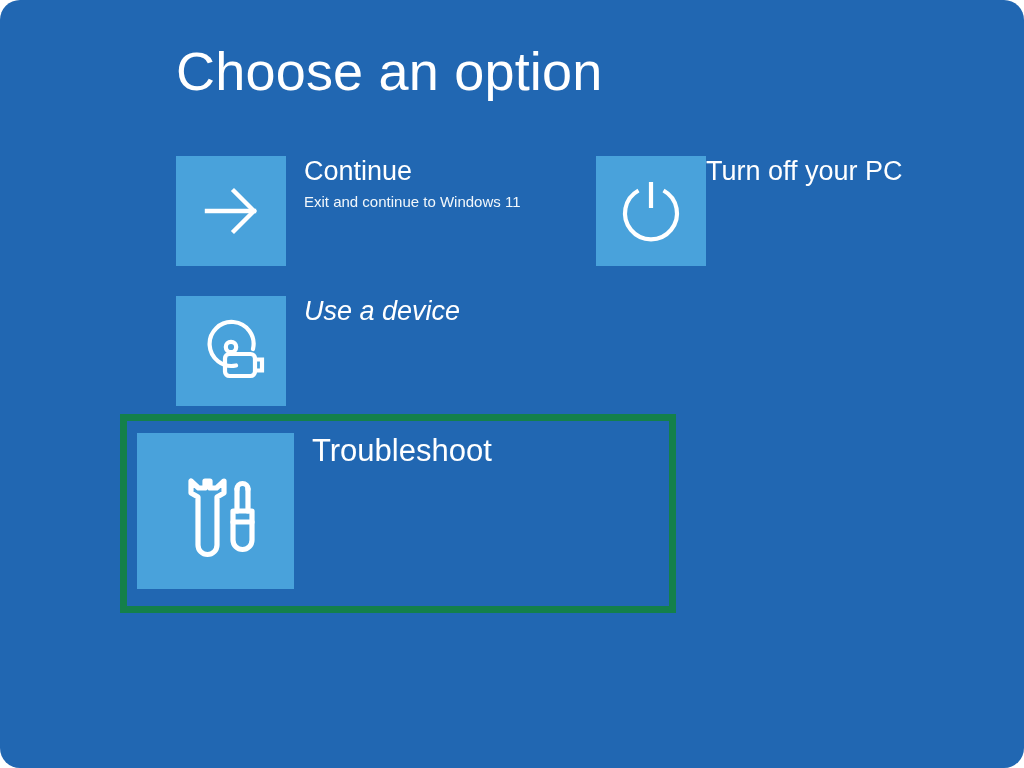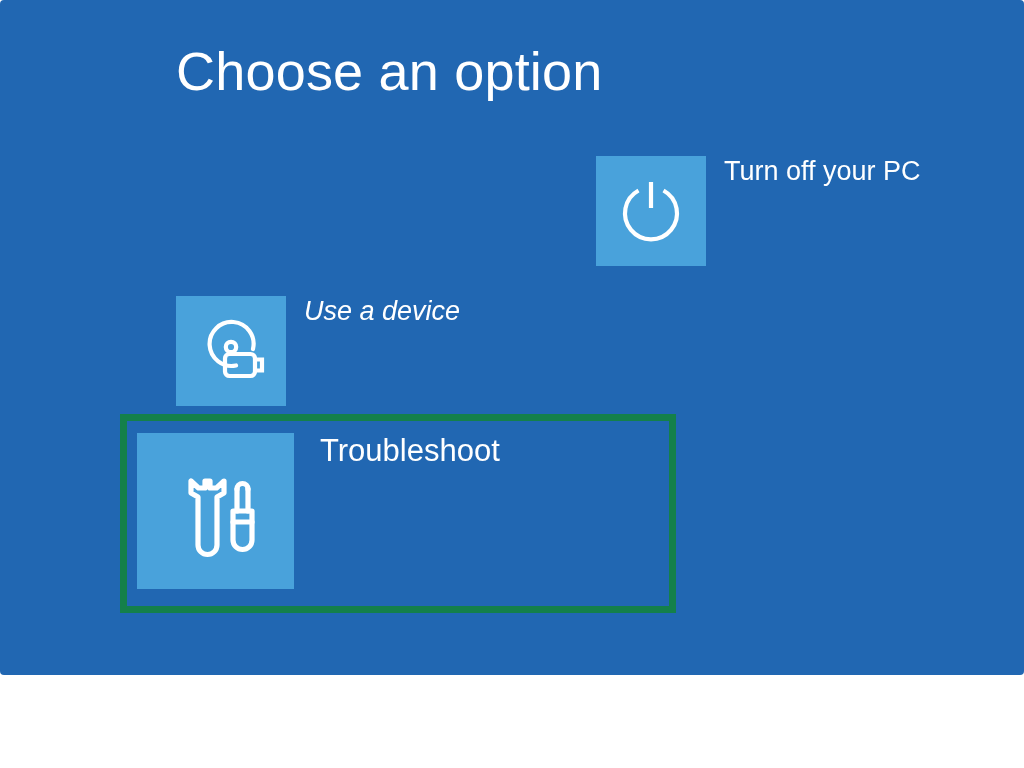--- a/index.html
+++ b/index.html
@@ -10,23 +10,23 @@
   body {
     width: 1024px;
     height: 768px;
     overflow: hidden;
     font-family: "Liberation Sans", sans-serif;
   }
 
   #screen {
     position: relative;
     width: 1024px;
-    height: 675px;
+    height: 768px;
     background: #2167b2;
-    border-radius: 4px;
+    border-radius: 20px;
     overflow: hidden;
     box-sizing: border-box;
   }
 
   
   #page-title {
     position: absolute;
     left: 176px;
     top: 42px;
     font-size: 54px;
@@ -73,21 +73,21 @@
   
   #option-continue { left: 176px; top: 156px; }
   #option-continue .opt-icon { width: 110px; height: 110px; }
   #option-continue .opt-text  { margin-left: 18px; padding-top: 0px; }
   #option-continue .opt-title { font-size: 27px; line-height: 30px; }
   #option-continue .opt-sub   { font-size: 15px; line-height: 20px; margin-top: 6px; }
 
   
   #option-turnoff { left: 596px; top: 156px; }
   #option-turnoff .opt-icon { width: 110px; height: 110px; }
-  #option-turnoff .opt-text  { margin-left: 18px; padding-top: 0px; }
+  #option-turnoff .opt-text  { padding-top: 0px; }
   #option-turnoff .opt-title { font-size: 27px; line-height: 30px; }
 
   
   #option-device { left: 176px; top: 296px; font-style: italic; }
   #option-device .opt-icon { width: 110px; height: 110px; }
   #option-device .opt-text  { margin-left: 18px; padding-top: 0px; }
   #option-device .opt-title { font-size: 27px; line-height: 30px; }
   #option-device .opt-sub   { font-size: 15px; line-height: 21px; margin-top: 6px; }
 
   
@@ -96,33 +96,49 @@
     left: 120px;
     top: 414px;
     width: 556px;
     height: 199px;
     border: 7px solid #14804a;
     box-sizing: border-box;
   }
 
   #option-troubleshoot { left: 137px; top: 433px; }
   #option-troubleshoot .opt-icon { width: 157px; height: 156px; }
-  #option-troubleshoot .opt-text  { margin-left: 26px; padding-top: 0px; gap: 48px; }
+  #option-troubleshoot .opt-text  { margin-left: 18px; padding-top: 0px; gap: 48px; }
   #option-troubleshoot .opt-title { font-size: 31px; line-height: 36px; }
   #option-troubleshoot .opt-sub   { font-size: 19px; line-height: 24px; margin-top: 5px; }
 
   .icon-svg { display: block; }
 </style>
 </head>
 <body>
 
 <div id="screen" style="background: rgb(33, 103, 178);">
 
   <div id="page-title">Choose an option</div>
 
+  <div class="option" id="option-continue">
+    <div class="opt-icon" style="background: rgb(73, 162, 219);">
+      <span>
+        <svg class="icon-svg" width="70" height="70" viewBox="0 0 70 70">
+          <g fill="none" stroke="#ffffff" stroke-width="4.4" stroke-linecap="square" stroke-linejoin="miter">
+            <line x1="11" y1="35" x2="58" y2="35"></line>
+            <polyline points="38,15 58,35 38,55"></polyline>
+          </g>
+        </svg>
+      </span>
+    </div>
+    <div class="opt-text">
+      <div class="opt-title">Continue</div>
+      <div class="opt-sub">Exit and continue to Windows 11</div>
+    </div>
+  </div>
 
   <div class="option" id="option-turnoff">
     <div class="opt-icon" style="background: rgb(73, 162, 219);">
       <span>
         <svg class="icon-svg" width="76" height="76" viewBox="0 0 76 76">
           <g fill="none" stroke="#ffffff" stroke-width="4.2" stroke-linecap="butt">
             <path d="M25.5,17.5 A26,26 0 1 0 50.5,17.5"></path>
             <line x1="38" y1="9" x2="38" y2="35"></line>
           </g>
         </svg>

